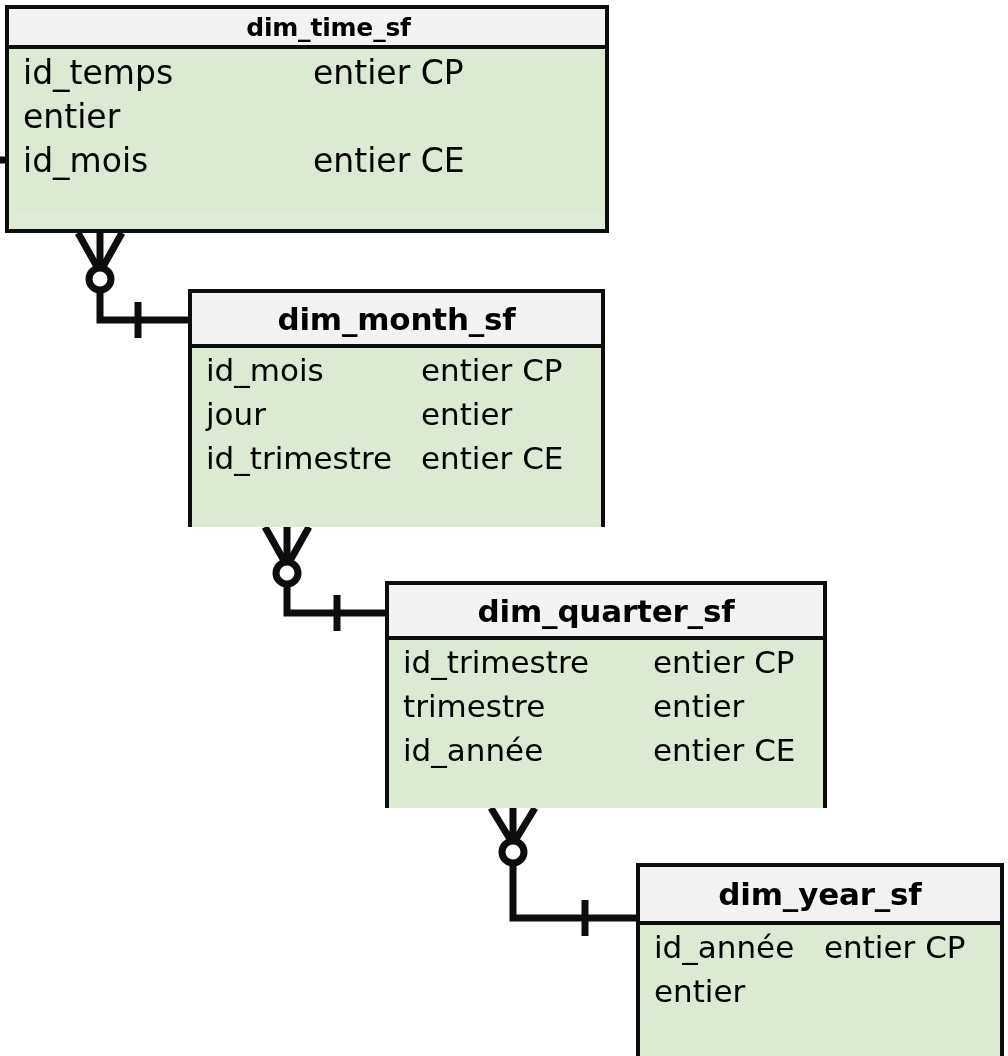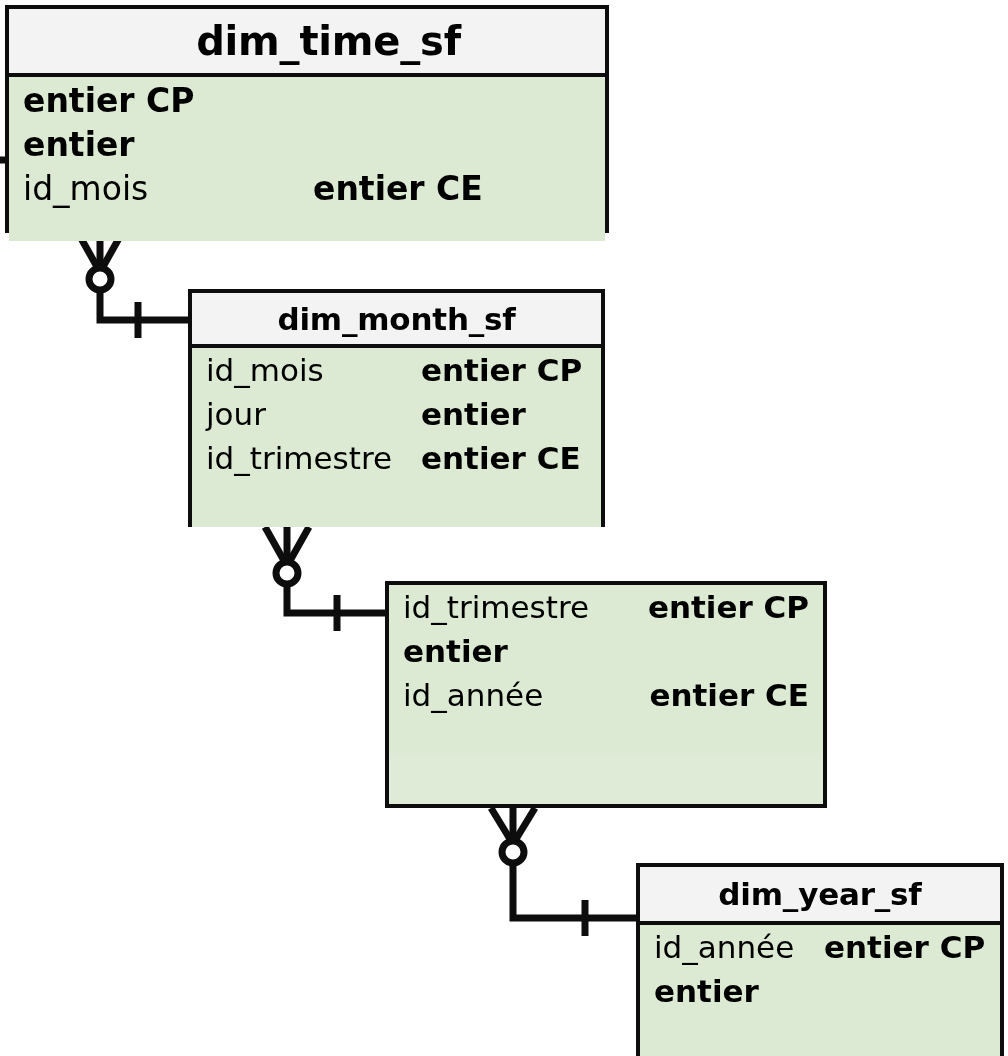--- a/index.html
+++ b/index.html
@@ -59,25 +59,24 @@
     color: #000000;
     white-space: nowrap;
   }
   .attr-name {
     text-align: left;
     overflow: visible;
   }
   .attr-type {
     text-align: right;
     overflow: visible;
-    font-weight: bold;
   }
   
   #ent-time       { left: 5px;   top: 5px;    width: 604px; height: 228px; }
-  #ent-time   .entity-header { height: 68px; font-size: 40px; padding-left: 43px; }
+  #ent-time   .entity-header { height: 40px; font-size: 25px; padding-left: 43px; }
   #ent-time   .entity-body   { height: 164px; font-size: 33px; }
   #ent-time   .attr-row      { height: 44px; }
   #ent-time   .attr-name     { width: 290px; }
 
   #ent-month      { left: 188px; top: 289px;  width: 417px; height: 238px; }
   #ent-month  .entity-header { height: 55px; font-size: 31px; }
   #ent-month  .entity-body   { height: 179px; font-size: 31px; }
   #ent-month  .attr-row      { height: 44px; }
   #ent-month  .attr-name     { width: 215px; }
 
@@ -136,20 +135,21 @@
         <line x1="585" y1="900" x2="585" y2="936"></line>
       </g>
 
     </g>
   </svg>
 
   <div class="entity" id="ent-time">
     <div class="entity-header">dim_time_sf</div>
     <div class="entity-body">
       <div class="attr-row">
+        <span class="attr-name">id_temps</span>
         <span class="attr-type">entier CP</span>
       </div>
       <div class="attr-row">
         <span class="attr-type">entier</span>
       </div>
       <div class="attr-row">
         <span class="attr-name">id_mois</span>
         <span class="attr-type">entier CE</span>
       </div>
     </div>
@@ -167,26 +167,28 @@
         <span class="attr-type">entier</span>
       </div>
       <div class="attr-row">
         <span class="attr-name">id_trimestre</span>
         <span class="attr-type">entier CE</span>
       </div>
     </div>
   </div>
 
   <div class="entity" id="ent-quarter">
+    <div class="entity-header">dim_quarter_sf</div>
     <div class="entity-body">
       <div class="attr-row">
         <span class="attr-name">id_trimestre</span>
         <span class="attr-type">entier CP</span>
       </div>
       <div class="attr-row">
+        <span class="attr-name">trimestre</span>
         <span class="attr-type">entier</span>
       </div>
       <div class="attr-row">
         <span class="attr-name">id_année</span>
         <span class="attr-type">entier CE</span>
       </div>
     </div>
   </div>
 
   <div class="entity" id="ent-year">

